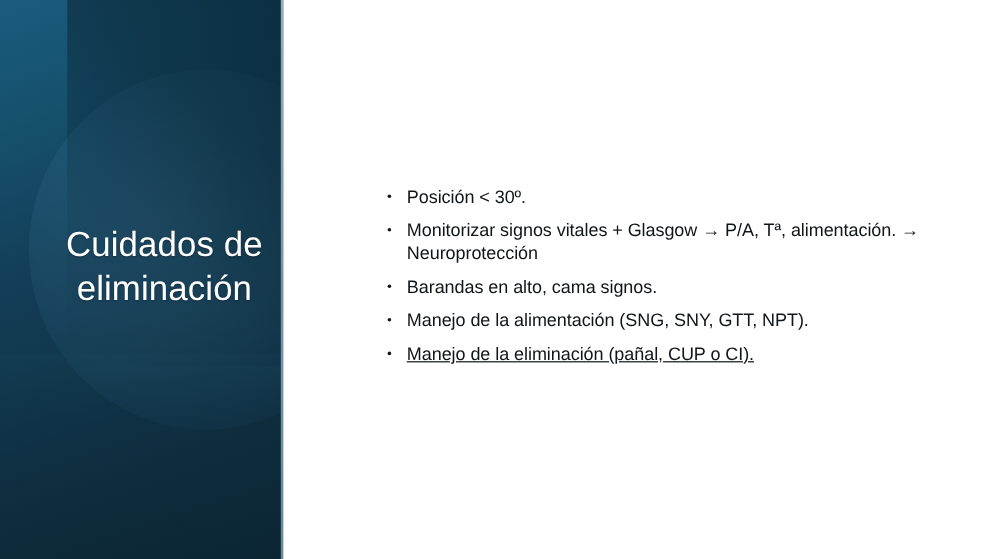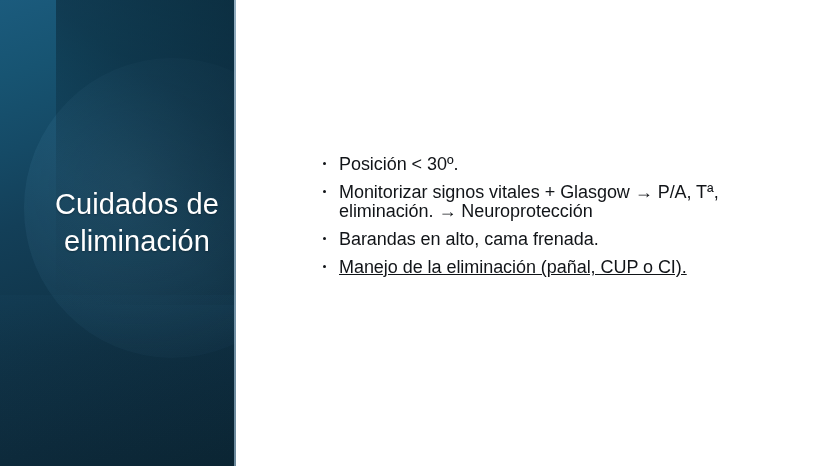--- a/index.html
+++ b/index.html
@@ -129,21 +129,21 @@
     margin: 0;
     padding: 0;
     list-style: none;
   }
 
   .bullet-item {
     position: relative;
     padding-left: 19px;
     margin: 0 0 9px 0;
     color: #111418;
-    font-size: 18px;
+    font-size: 15px;
     line-height: 19px;
     letter-spacing: -0.05px;
   }
 
   .bullet-item:last-child {
     margin-bottom: 0;
     text-decoration: underline;
   }
 
   .bullet-dot {
@@ -181,28 +181,32 @@
   <div class="body-area">
     <ul class="bullet-list">
 
       <li class="bullet-item">
         <span class="bullet-dot"></span>
         <span class="bullet-text">Posición &lt; 30º.</span>
       </li>
 
       <li class="bullet-item">
         <span class="bullet-dot"></span>
-        <span class="bullet-text">Monitorizar signos vitales + Glasgow → P/A, Tª, eliminación. → Neuroprotección</span>
-      </li>
-
-      <li class="bullet-item">
-        <span class="bullet-dot"></span>
-        <span class="bullet-text">Barandas en alto, cama frenada.</span>
-      </li>
-
+        <span class="bullet-text">Monitorizar signos vitales + Glasgow → P/A, Tª, alimentación. → Neuroprotección</span>
+      </li>
+
+      <li class="bullet-item">
+        <span class="bullet-dot"></span>
+        <span class="bullet-text">Barandas en alto, cama signos.</span>
+      </li>
+
+      <li class="bullet-item">
+        <span class="bullet-dot"></span>
+        <span class="bullet-text">Manejo de la alimentación (SNG, SNY, GTT, NPT).</span>
+      </li>
 
       <li class="bullet-item">
         <span class="bullet-dot"></span>
         <span class="bullet-text">Manejo de la eliminación (pañal, CUP o CI).</span>
       </li>
 
     </ul>
   </div>
 
 </div>

